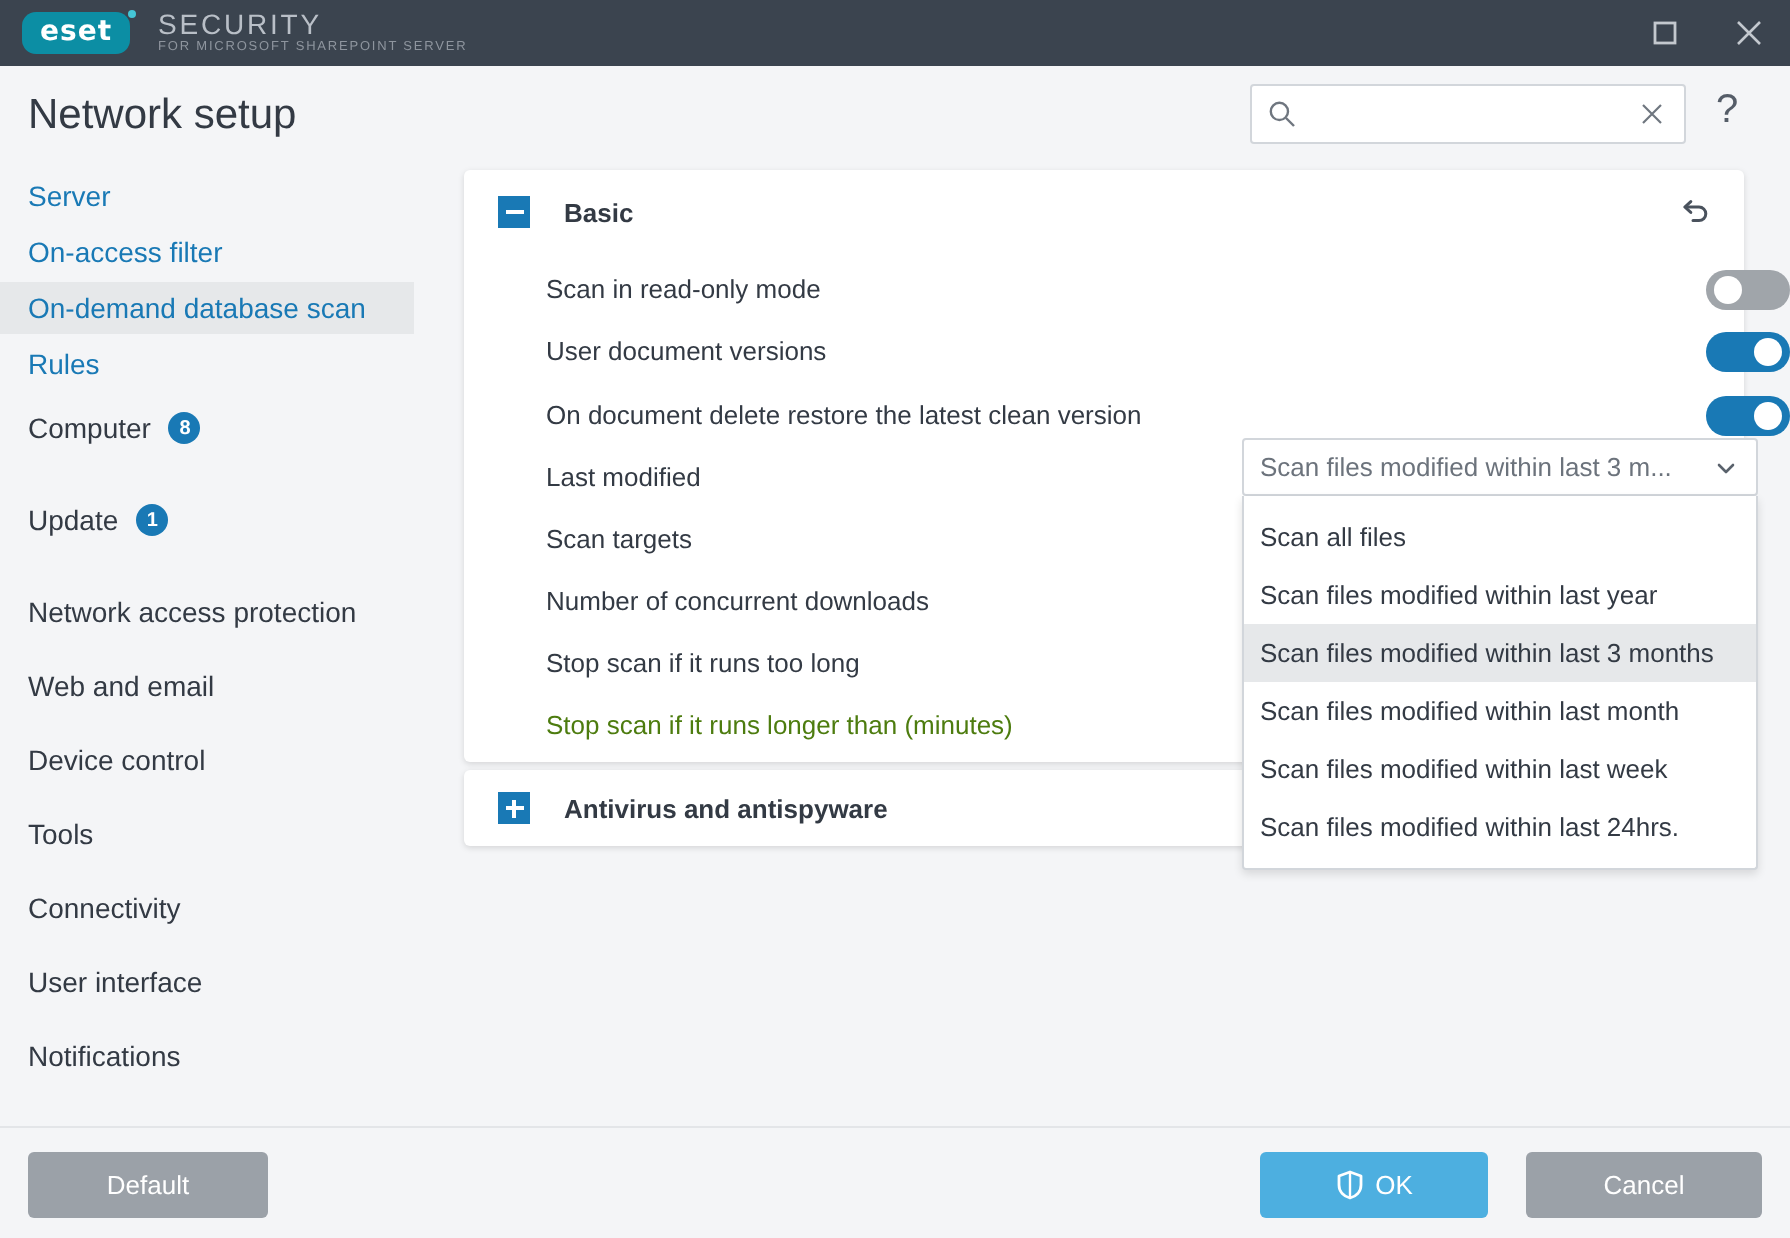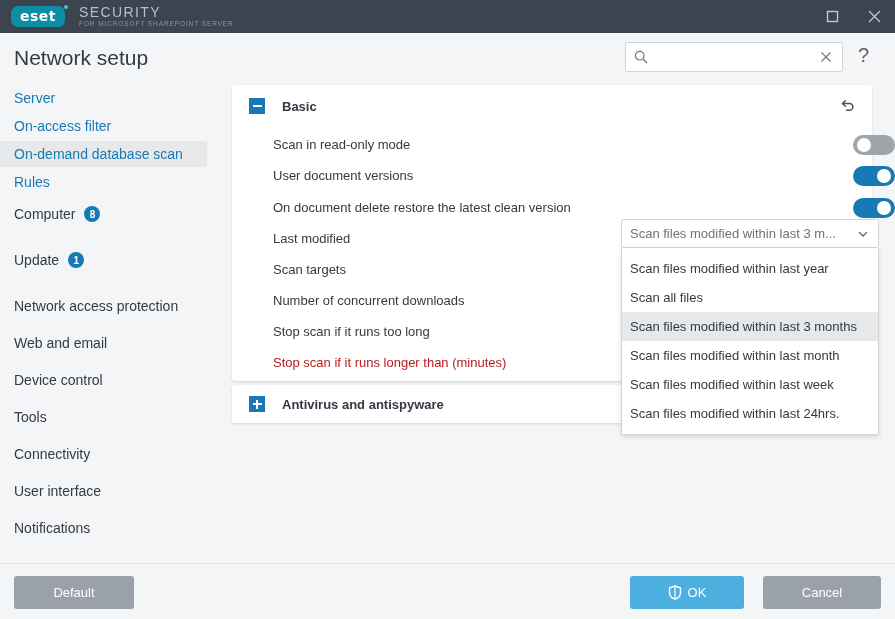--- a/index.html
+++ b/index.html
@@ -156,21 +156,21 @@
     color: #4a525d; cursor: pointer; display: flex;
   }
 
   .row {
     position: absolute; left: 0; width: 640px; height: 31px;
     display: flex; align-items: center;
   }
   .row .label {
     margin-left: 41px; font-size: 13px; color: #333a44;
   }
-  .row .label.disabled { color: #b91c1c; }
+  .row .label.disabled { color: #4d7c0f; }
 
   
   .toggle {
     position: absolute; left: 621px;
     width: 42px; height: 20px; border-radius: 10px;
     cursor: pointer;
   }
   .toggle .knob {
     position: absolute; top: 3px;
     width: 14px; height: 14px; border-radius: 50%;
@@ -389,22 +389,22 @@
 
   <div class="select-btn">
     <span class="val">Scan files modified within last 3 m...</span>
     <span class="chev">
       <svg width="12" height="12" viewBox="0 0 12 12">
           <path d="M2.5 4.5 L6 8 L9.5 4.5" fill="none" stroke="currentColor" stroke-width="1.3" stroke-linecap="round" stroke-linejoin="round"></path>
         </svg>
     </span>
   </div>
   <div class="dropdown" id="dropdown">
+      <div class="opt">Scan all files</div>
       <div class="opt">Scan files modified within last year</div>
-      <div class="opt">Scan all files</div>
       <div class="opt selected">Scan files modified within last 3 months</div>
       <div class="opt">Scan files modified within last month</div>
       <div class="opt">Scan files modified within last week</div>
       <div class="opt">Scan files modified within last 24hrs.</div>
     </div>
 
   <div class="footer">
     <div class="btn btn-default">Default</div>
     <div class="btn btn-ok">
       <span class="shield">

